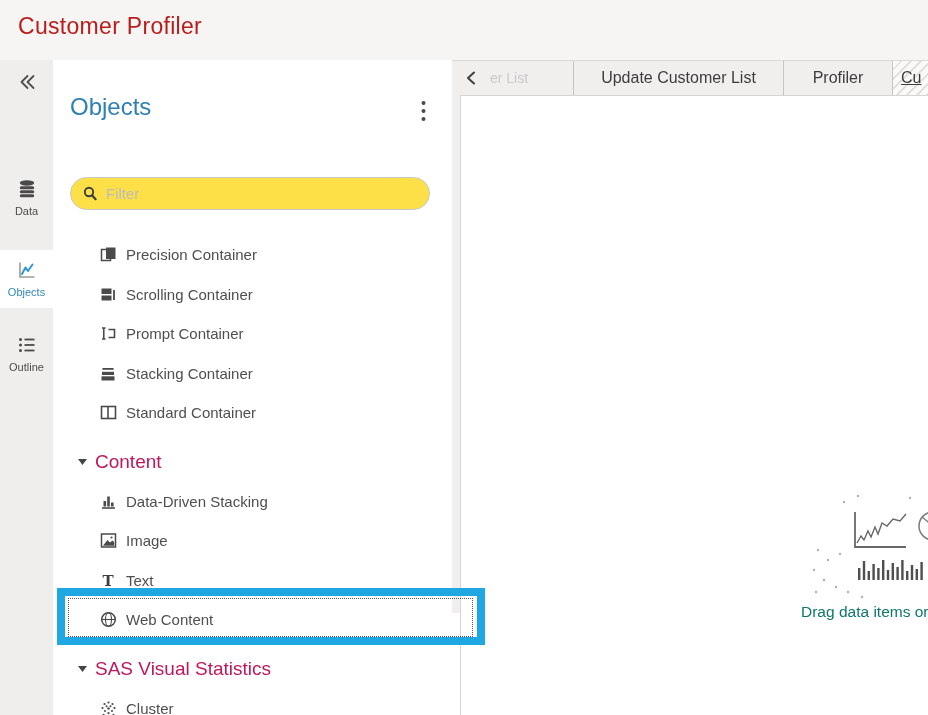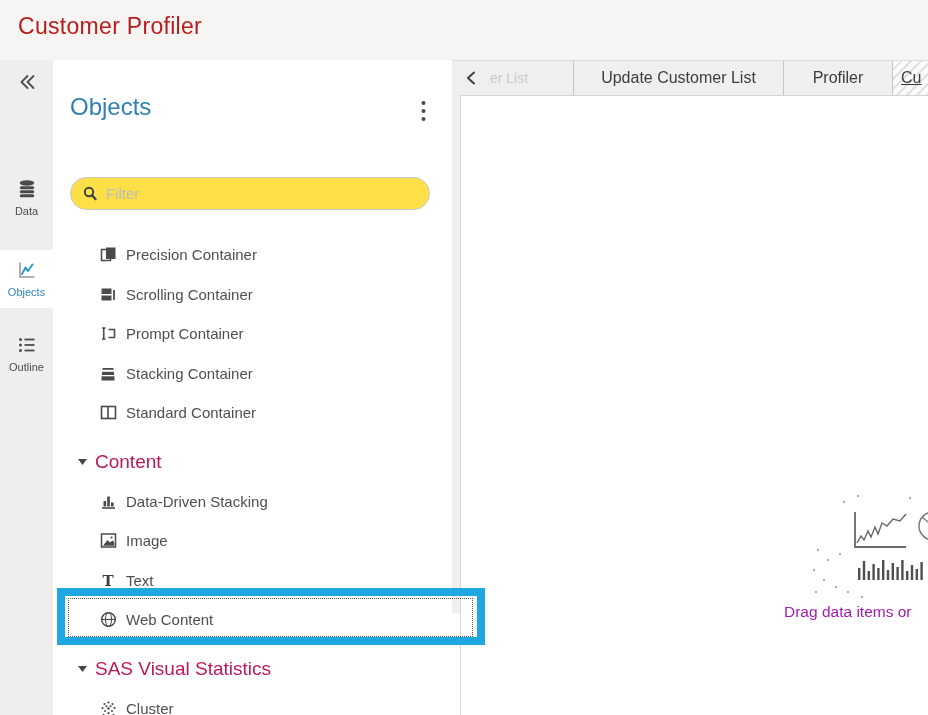--- a/index.html
+++ b/index.html
@@ -45,21 +45,21 @@
   .tab-back { width:38px; background:none; border:none; cursor:pointer; display:flex; align-items:center; justify-content:center; }
   .tab-faded { width:83px; display:flex; align-items:center; font-size:14px; color:#c9c9c9; white-space:nowrap; overflow:hidden; cursor:pointer; }
   .tab { display:flex; align-items:center; justify-content:center; font-size:16px; color:#3d3d3d; border-left:1px solid #c7c5c3; white-space:nowrap; cursor:pointer; }
   .tab-update { width:210px; }
   .tab-profiler { width:109px; }
   .tab-hatched { width:36px; overflow:hidden; justify-content:flex-start; padding-left:8px;
     background:repeating-linear-gradient(135deg,#fbfaf9 0px,#fbfaf9 5px,#e3e1df 5px,#e3e1df 7px);text-decoration:underline; }
 
   .canvas { position:absolute; left:8px; top:35px; width:468px; height:620px; background:#ffffff; border-left:1px solid #d7d5d3; border-top:1px solid #d7d5d3; overflow:hidden; }
   .sketch { position:absolute; left:349px; top:396px; }
-  .drop-hint { position:absolute; left:323px; top:507px; font-size:15.5px; color:#a21caf; white-space:nowrap; }
+  .drop-hint { position:absolute; left:340px; top:507px; font-size:15.5px; color:#0f766e; white-space:nowrap; }
 
   
   .focus-dotted { position:absolute; left:68px; top:598px; width:405px; height:39px; border:1px dotted #4e565c; pointer-events:none; z-index:40; }
   .annotation-box { position:absolute; left:57px; top:588px; width:428px; height:57px; border:8px solid #1ea7e0; pointer-events:none; z-index:50; }
 
   svg { display:block; }
 </style>
 </head>
 <body>
 

